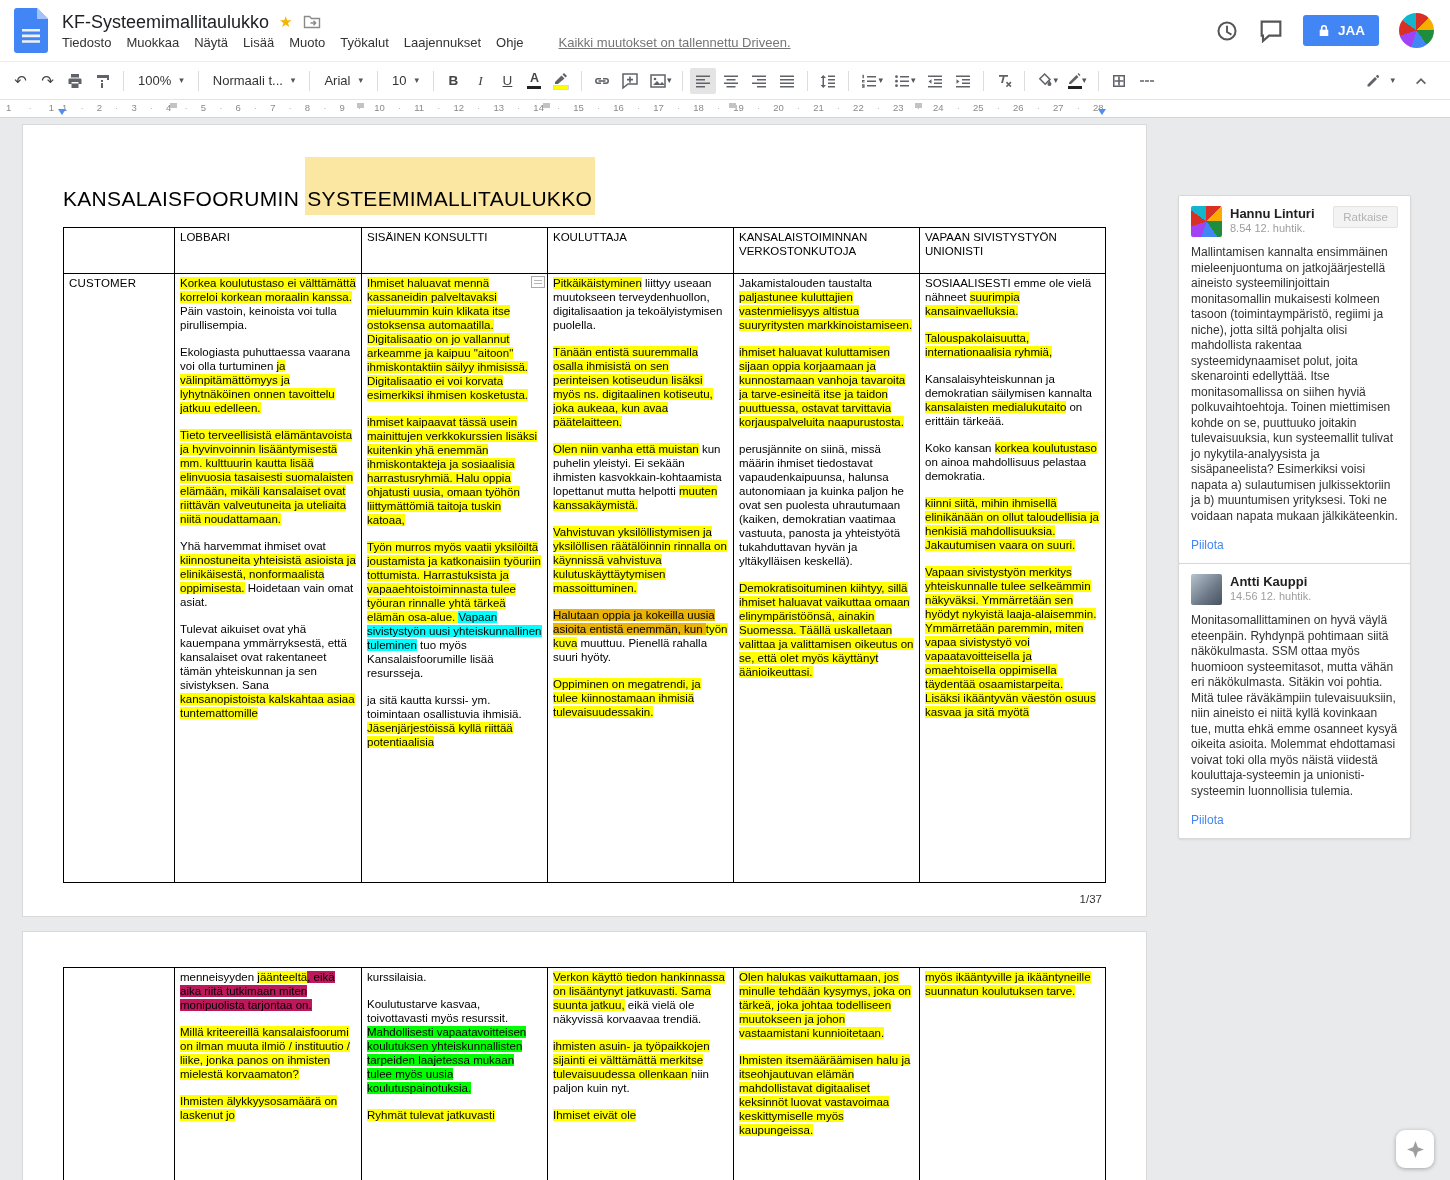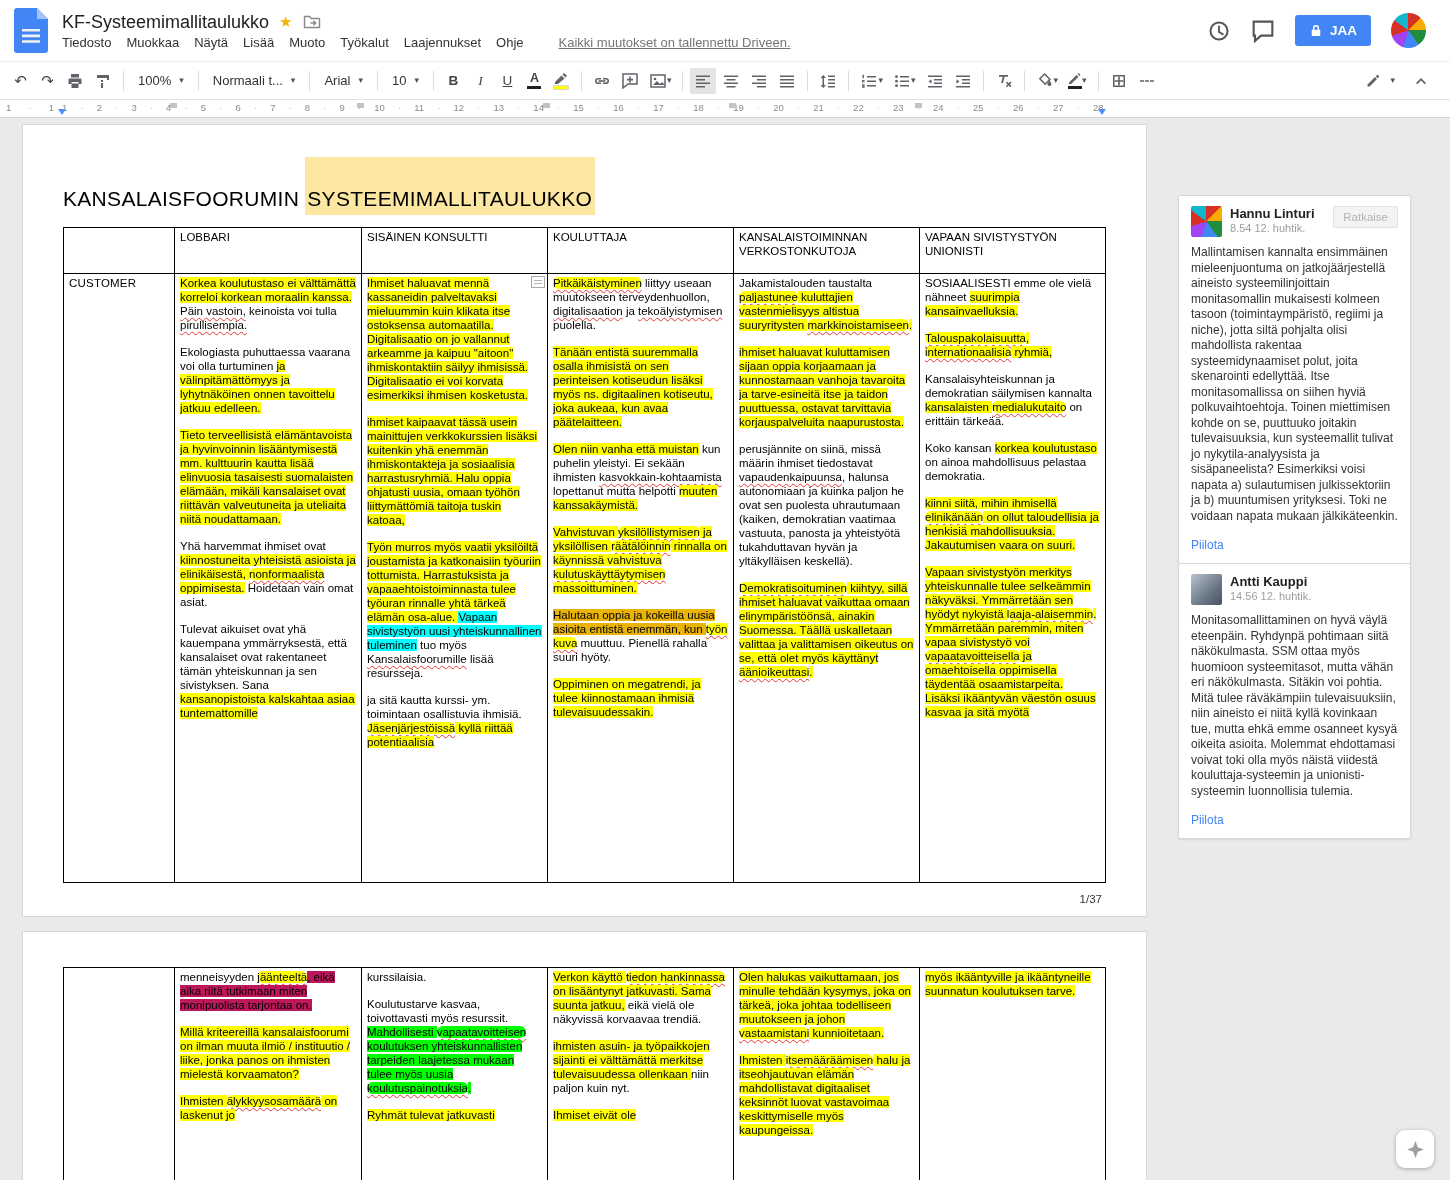--- a/index.html
+++ b/index.html
@@ -8,21 +8,21 @@
   
   .appbar{background:#fff;height:62px;display:flex;align-items:center;padding-left:14px;gap:14px;border-bottom:1px solid #ededed;}
   .docs-logo{flex:none;cursor:pointer}
   .title-block{display:flex;flex-direction:column;justify-content:center;}
   .title-row{display:flex;align-items:center;gap:10px;}
   .doc-title{font-size:18px;color:#202124;cursor:text;}
   .star{color:#f4b400;font-size:15px;cursor:pointer;}
   .menubar{display:flex;align-items:center;font-size:13px;color:#333;margin-top:2px;}
   .menu-item{margin-right:15px;cursor:pointer;}
   .save-status{color:#757575;text-decoration:underline;font-size:13px;margin-left:20px;cursor:pointer;}
-  .appbar-right{margin-left:auto;display:flex;align-items:center;gap:20px;padding-right:24px;}
+  .appbar-right{margin-left:auto;display:flex;align-items:center;gap:20px;padding-right:16px;}
   .iconbtn{background:none;border:none;cursor:pointer;display:flex;align-items:center;}
   .share-btn{background:#4285f4;color:#fff;height:31px;padding:0 14px;border:none;border-radius:3px;
     display:flex;align-items:center;gap:7px;font-size:13.5px;font-weight:bold;cursor:pointer;font-family:inherit;}
   .avatar{width:35px;height:35px;border-radius:50%;cursor:pointer;
     background:conic-gradient(#d93025 0 12%,#f9ab00 12% 25%,#1e8e3e 25% 40%,#4285f4 40% 55%,#a142f4 55% 70%,#d93025 70% 85%,#12b5cb 85% 100%);}
   
   .toolbar{height:38px;background:#fff;display:flex;align-items:center;padding:0 8px;gap:2px;border-bottom:1px solid #e4e4e4;}
   .tb-btn{height:26px;min-width:25px;padding:0 4px;display:flex;align-items:center;justify-content:center;
     background:transparent;border:none;border-radius:2px;color:#444;cursor:pointer;font-family:inherit;}
   .tb-btn.active{background:#e4e4e4}
@@ -59,21 +59,21 @@
   .anchor{background:#fbe7a1;padding:30px 3px 5px 2px;}
   table.doc{border-collapse:collapse;table-layout:fixed;width:1042px;}
   table.doc th,table.doc td{border:1px solid #000;vertical-align:top;text-align:left;
     padding:2px 5px;font-size:11.5px;line-height:14px;font-weight:400;color:#000;}
   table.doc th{height:46px;}
   td.rowhead{font-size:13px;padding-top:6px;letter-spacing:.2px;}
   td.rel{position:relative;}
   .cellwrap{height:604px;overflow:hidden;}
   .cellwrap2{height:330px;overflow:hidden;}
   .para + .para{margin-top:13px;}
-  .misspell{text-decoration:underline;text-decoration-style:wavy;text-decoration-color:#e53935;text-decoration-thickness:1px;text-underline-offset:2px;border-radius:6px;}
+  .misspell{text-decoration-style:wavy;text-decoration-color:#e53935;text-decoration-thickness:1px;text-underline-offset:2px;}
   .page-num{position:absolute;right:44px;top:768px;font-size:11.5px;color:#333;}
   .mini-comment{position:absolute;top:2px;right:2px;width:14px;height:12px;background:#fdfdfd;border:1px solid #a9a9a9;cursor:pointer;
     background-image:linear-gradient(#b5b5b5,#b5b5b5),linear-gradient(#b5b5b5,#b5b5b5);
     background-size:8px 1px;background-position:2px 3px,2px 6px;background-repeat:no-repeat;}
   
   .comment-card{position:absolute;left:1178px;width:233px;background:#fff;border:1px solid #d8d8d8;border-radius:2px;
     padding:10px 12px;box-shadow:0 1px 2px rgba(0,0,0,.08);cursor:pointer;}
   .c-head{display:flex;align-items:flex-start;gap:8px;}
   .c-avatar{width:31px;height:31px;border-radius:2px;flex:none;}
   .c-avatar.mosaic{background:conic-gradient(#d93025 0 12%,#f9ab00 12% 25%,#1e8e3e 25% 40%,#4285f4 40% 55%,#a142f4 55% 70%,#d93025 70% 85%,#12b5cb 85% 100%);}

